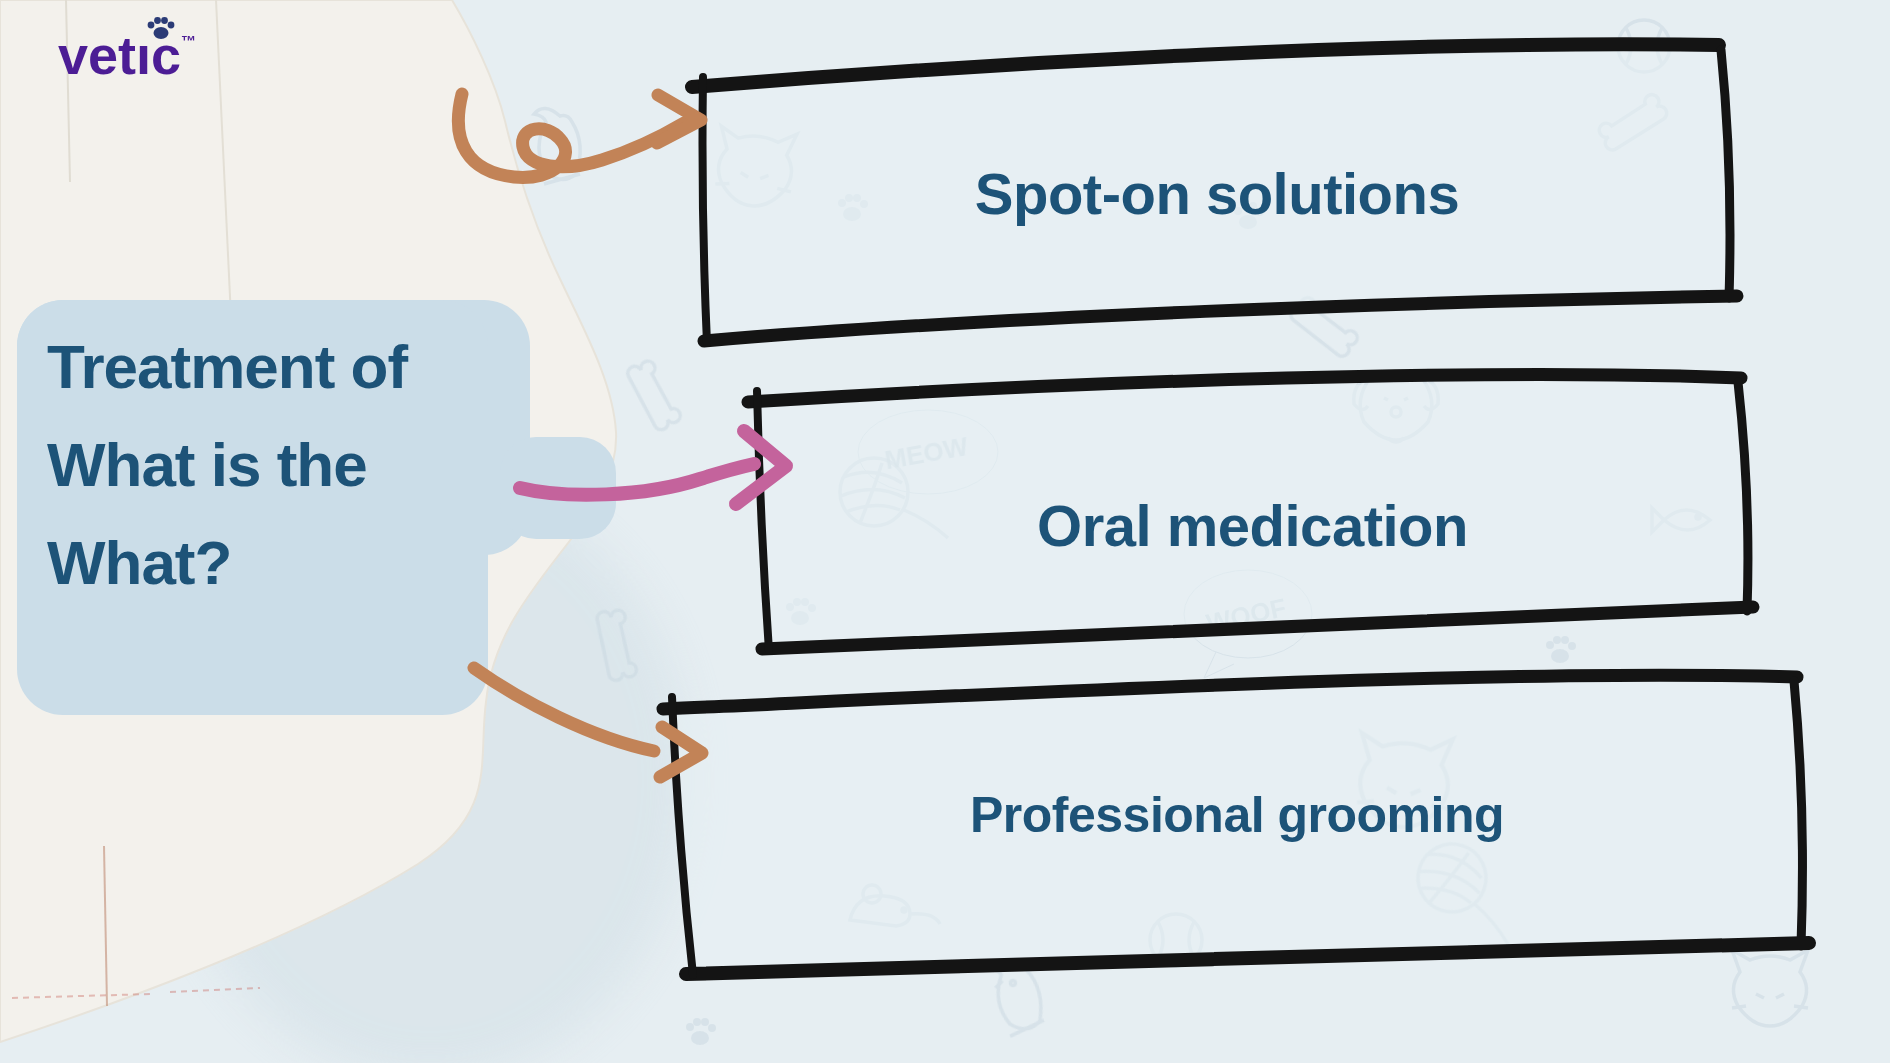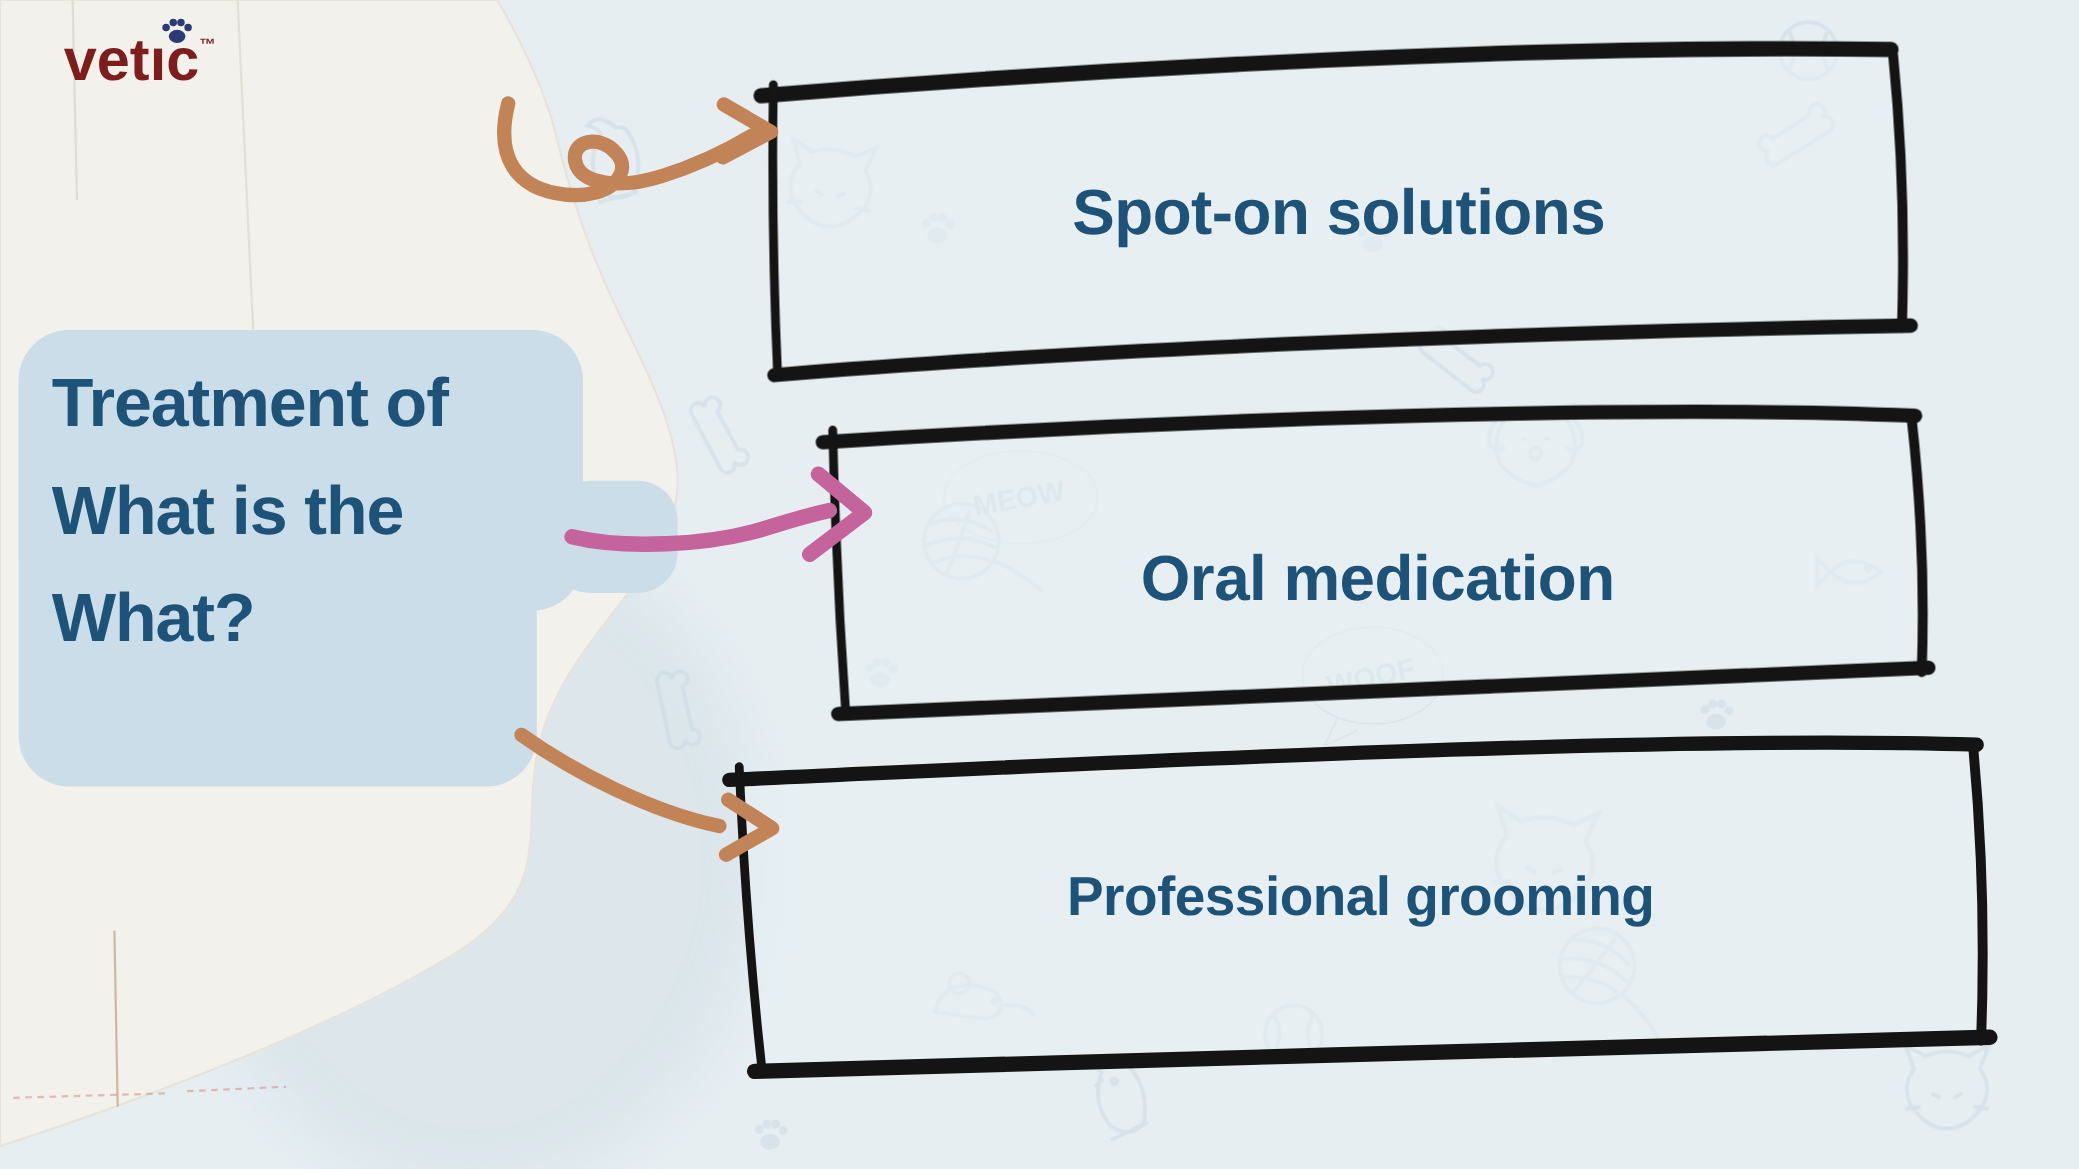--- a/index.html
+++ b/index.html
@@ -1,21 +1,21 @@
 <!DOCTYPE html>
 <html><head>
 <meta charset="utf-8">
 <style>
   html,body{margin:0;padding:0;background:#E6EEF2;}
   body{width:1890px;height:1063px;overflow:hidden;position:relative;
        font-family:"Liberation Sans",sans-serif;}
   .stage{position:absolute;inset:0;width:1890px;height:1063px;}
   svg.bglayer{position:absolute;left:0;top:0;}
   
-  .logo{position:absolute;left:58px;top:28px;color:#7f1d1d;font-weight:bold;
+  .logo{position:absolute;left:58px;top:28px;color:#4c1d95;font-weight:bold;
         font-size:54px;letter-spacing:0px;line-height:1;}
   .logo .tm{font-size:15px;vertical-align:28px;letter-spacing:0;}
   .logo .paw{position:absolute;left:88px;top:-12px;width:30px;height:24px;}
   .question{position:absolute;left:47px;top:318px;width:560px;
             color:#1D5378;font-weight:bold;font-size:62px;line-height:98px;
             letter-spacing:-1px;}
   .optlabel{position:absolute;text-align:center;color:#1D5378;font-weight:bold;
             letter-spacing:-0.5px;white-space:nowrap;}
   #lbl1{left:703px;width:1028px;top:160px;font-size:58px;}
   #lbl2{left:757px;width:991px;top:492px;font-size:58px;}

